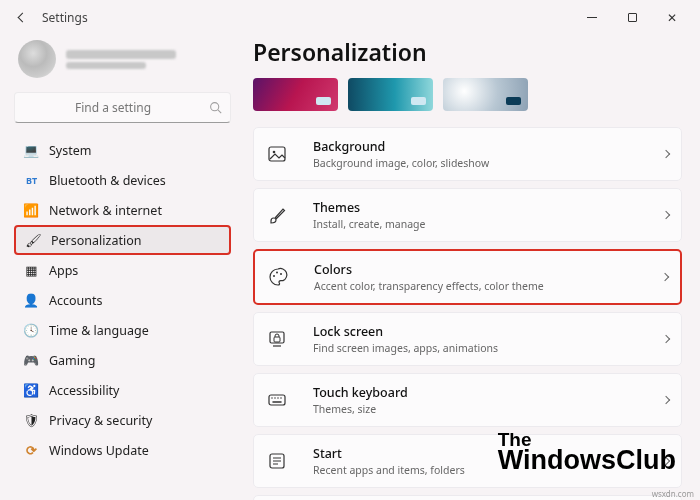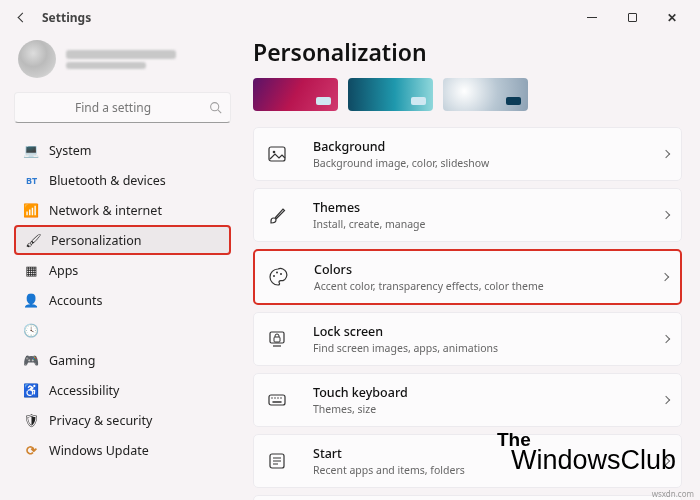--- a/index.html
+++ b/index.html
@@ -8,21 +8,21 @@
     width: 700px; height: 500px;
     background:#f7f3f5;
     position:relative;
     overflow:hidden;
     font-size:12px;
     color:#222;
   }
   
   .titlebar {
     display:flex; align-items:center; gap:12px;
-    height:34px; padding:0 8px 0 14px;font-weight:bold;
+    height:34px; padding:0 8px 0 14px;
   }
   .titlebar .back { width:16px; height:16px; display:flex; align-items:center; justify-content:center; cursor:pointer; }
   .titlebar .title { font-size:12px; color:#444; }
   .wincontrols { margin-left:auto; display:flex; gap:0; }
   .wincontrols div { width:40px; height:30px; display:flex; align-items:center; justify-content:center; cursor:pointer; }
   .arrow-left { border:solid #333; border-width:0 1.5px 1.5px 0; display:inline-block; padding:3px; transform:rotate(135deg);}
   .min-ic { width:10px; height:0; border-top:1px solid #333;}
   .max-ic { width:9px; height:9px; border:1px solid #333; border-radius:1px;}
   .close-ic::before { content:"\2715"; font-size:12px; color:#333;}
   .close-ic {}
@@ -82,21 +82,21 @@
     border:2px solid #d93025;
   }
   .setting-row .ic { width:22px; display:flex; align-items:center; justify-content:center; }
   .setting-row .txt { flex:1; }
   .setting-row .t { font-size:12.5px; font-weight:500; color:#111; }
   .setting-row .s { font-size:10.5px; color:#666; margin-top:1px;}
   .chev { border:solid #666; border-width:0 1.2px 1.2px 0; display:inline-block; padding:2.5px; transform:rotate(-45deg);}
   
   .watermark { position:absolute; right:24px; bottom:26px; font-family:"Segoe UI",sans-serif; color:#000; pointer-events:none; text-align:left; line-height:1;}
   .watermark .l1{font-size:19px;font-weight:600;}
-  .watermark .l2{font-size:27px;font-weight:400; margin-top:-2px;margin-left:14px;}
+  .watermark .l2{font-size:27px;font-weight:700; margin-top:-2px;}
   .credit { position:absolute; right:6px; bottom:1px; font-size:8px; color:#9a9a9a; pointer-events:none;}
   svg { display:block; }
 </style>
 </head>
 <body>
 
 <div class="titlebar">
   <div class="back">
       <span class="arrow-left"></span>
     </div>
@@ -151,20 +151,21 @@
     <div class="nav-item">
       <span class="ic">▦</span>
       <span>Apps</span>
     </div>
     <div class="nav-item">
       <span class="ic">👤</span>
       <span>Accounts</span>
     </div>
     <div class="nav-item">
       <span class="ic">🕓</span>
+      <span>Time &amp; language</span>
     </div>
     <div class="nav-item">
       <span class="ic">🎮</span>
       <span>Gaming</span>
     </div>
     <div class="nav-item">
       <span class="ic" style="color:#2f7ad0;">♿</span>
       <span>Accessibility</span>
     </div>
     <div class="nav-item">

